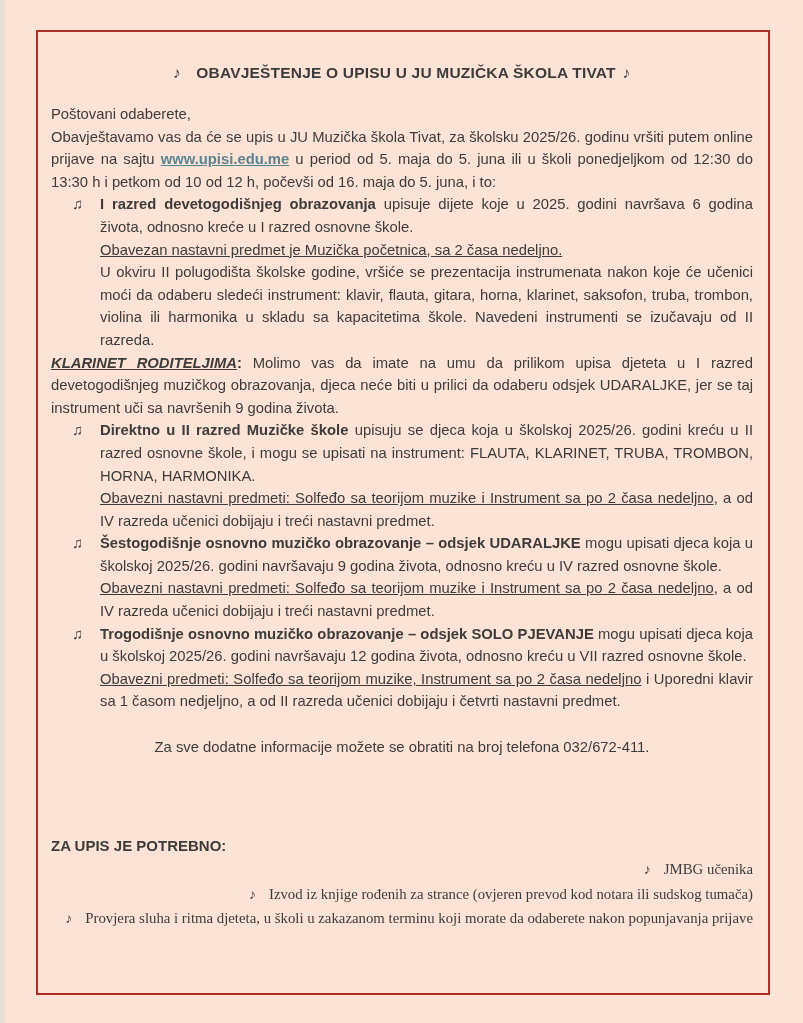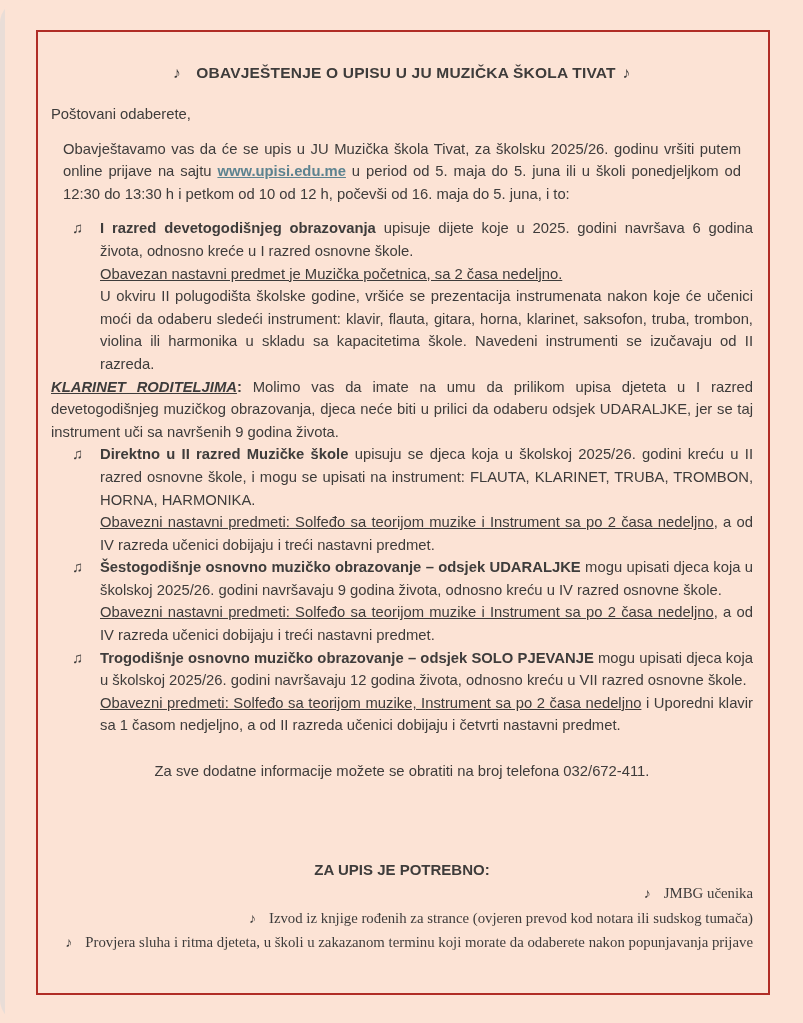--- a/index.html
+++ b/index.html
@@ -1,43 +1,42 @@
 <!DOCTYPE html>
 <html style="--background: #fce3d5; --border: #b02d26; --text: #3e3c3b; --link: #5d8390;"><head>
 <meta charset="utf-8">
 <style>
   html,body { margin:0; padding:0; background:#fce3d5; }
   .page {
     position:relative; width:803px; height:1023px; overflow:hidden;
     background:var(--background, #fce3d5);
     font-family:"Liberation Sans", sans-serif;
     color:var(--text, #3e3c3b);
-    border-radius:23px;
   }
   .edge-strip { position:absolute; left:0; top:0; width:5px; height:100%; background:#e9ddd7; }
   .frame {
     position:absolute; left:36px; top:30px; width:734px; height:965px;
     border:2px solid var(--border, #b02d26);
     box-sizing:border-box; padding:31px 15px 20px 13px;
   }
   .doc-title {
     margin:0; text-align:center; font-size:15.5px; font-weight:700;
     letter-spacing:0.2px; line-height:19px;
   }
   .doc-title .note-left  { margin-right:15px; font-weight:400; }
   .doc-title .note-right { margin-left:7px;  font-weight:400; }
   .body-text { font-size:14.8px; line-height:22.6px; }
   .salutation { margin:21px 0 0 0; }
-  .intro-par  { margin:12px; text-align:justify; }
+  .intro-par  { margin:0; text-align:justify; }
   .enroll-item { position:relative; padding-left:49px; text-align:justify; margin:0; }
   .enroll-item .marker { position:absolute; left:21px; top:0; font-size:15px; }
   .napomena { margin:0; text-align:justify; }
   .contact { text-align:center; margin-top:23px; }
   .contact p { margin:0; }
-  .req-heading { text-align:center; font-weight:700; margin:76px 0 0 0; font-size:15px; }
+  .req-heading { font-weight:700; margin:76px 0 0 0; font-size:15px; }
   .req-item { text-align:right; margin:1px 0 0 0;font-family:Liberation Serif, serif; }
   .req-item .marker { margin-right:13px; font-size:14px; }
   span.b { font-weight:700; }
   span.i { font-style:italic; }
   span.u { text-decoration:underline; }
   span.link { color:var(--link, #5d8390); font-weight:700; text-decoration:underline; cursor:pointer; }
 </style>
 </head>
 <body>
 

